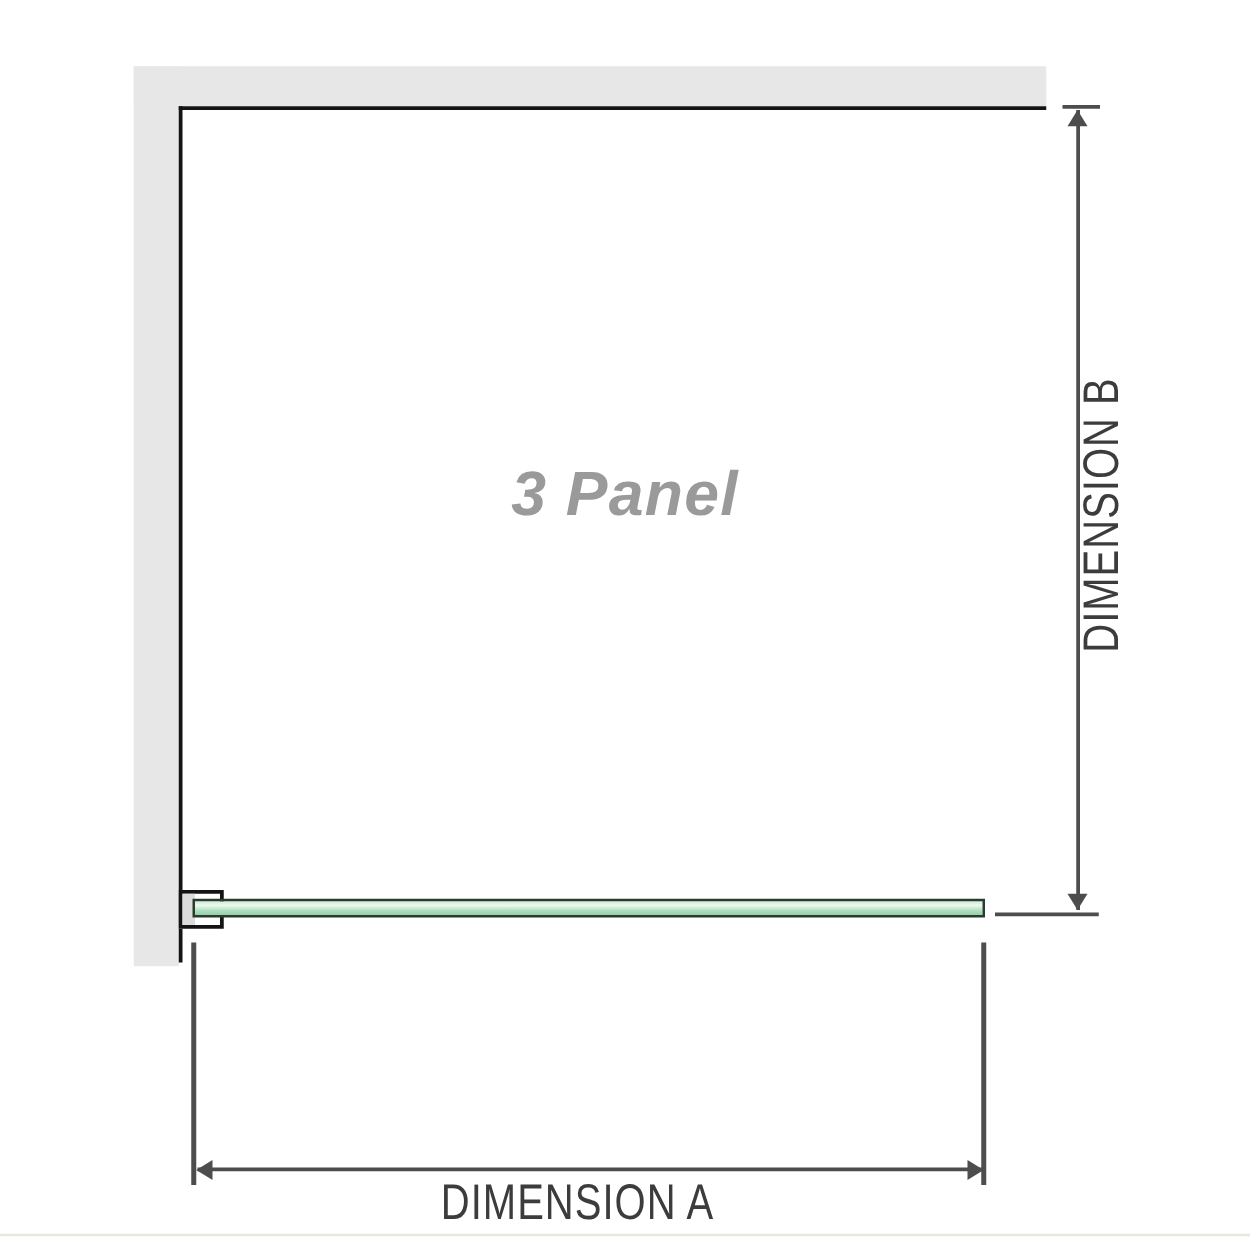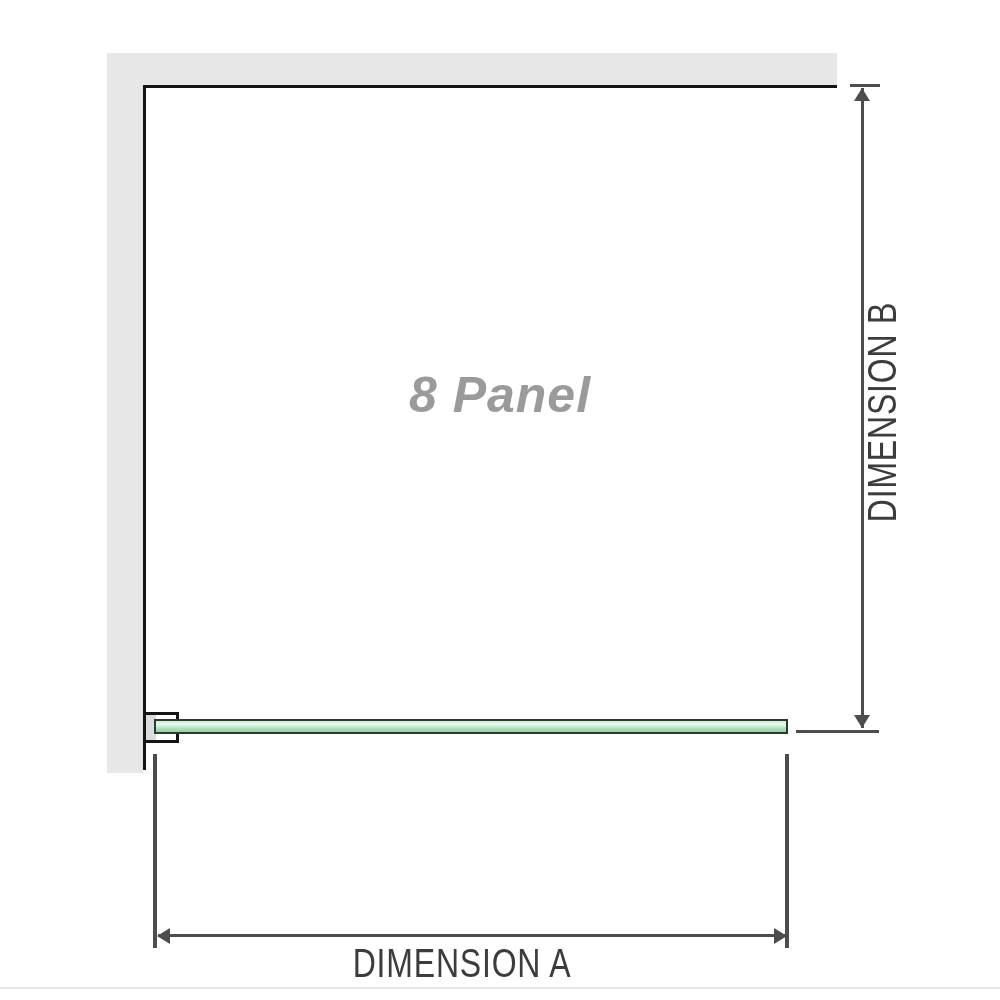--- a/index.html
+++ b/index.html
@@ -135,21 +135,21 @@
 <body>
 
 <div class="stage">
 
   <div class="abs wall-top"></div>
   <div class="abs wall-side"></div>
 
   <div class="abs outline-top"></div>
   <div class="abs outline-left"></div>
 
-  <div class="abs panel-label">8 Panel</div>
+  <div class="abs panel-label">3 Panel</div>
 
   <div class="abs bracket">
     <div class="bracket-pad"></div>
   </div>
   <div class="abs glass"></div>
 
   <div class="abs dim-line dimb-tick-top"></div>
   <div class="abs dim-line dimb-tick-bottom"></div>
   <div class="abs dim-line dimb-line"></div>
   <div class="abs arrow arrow-up"></div>

